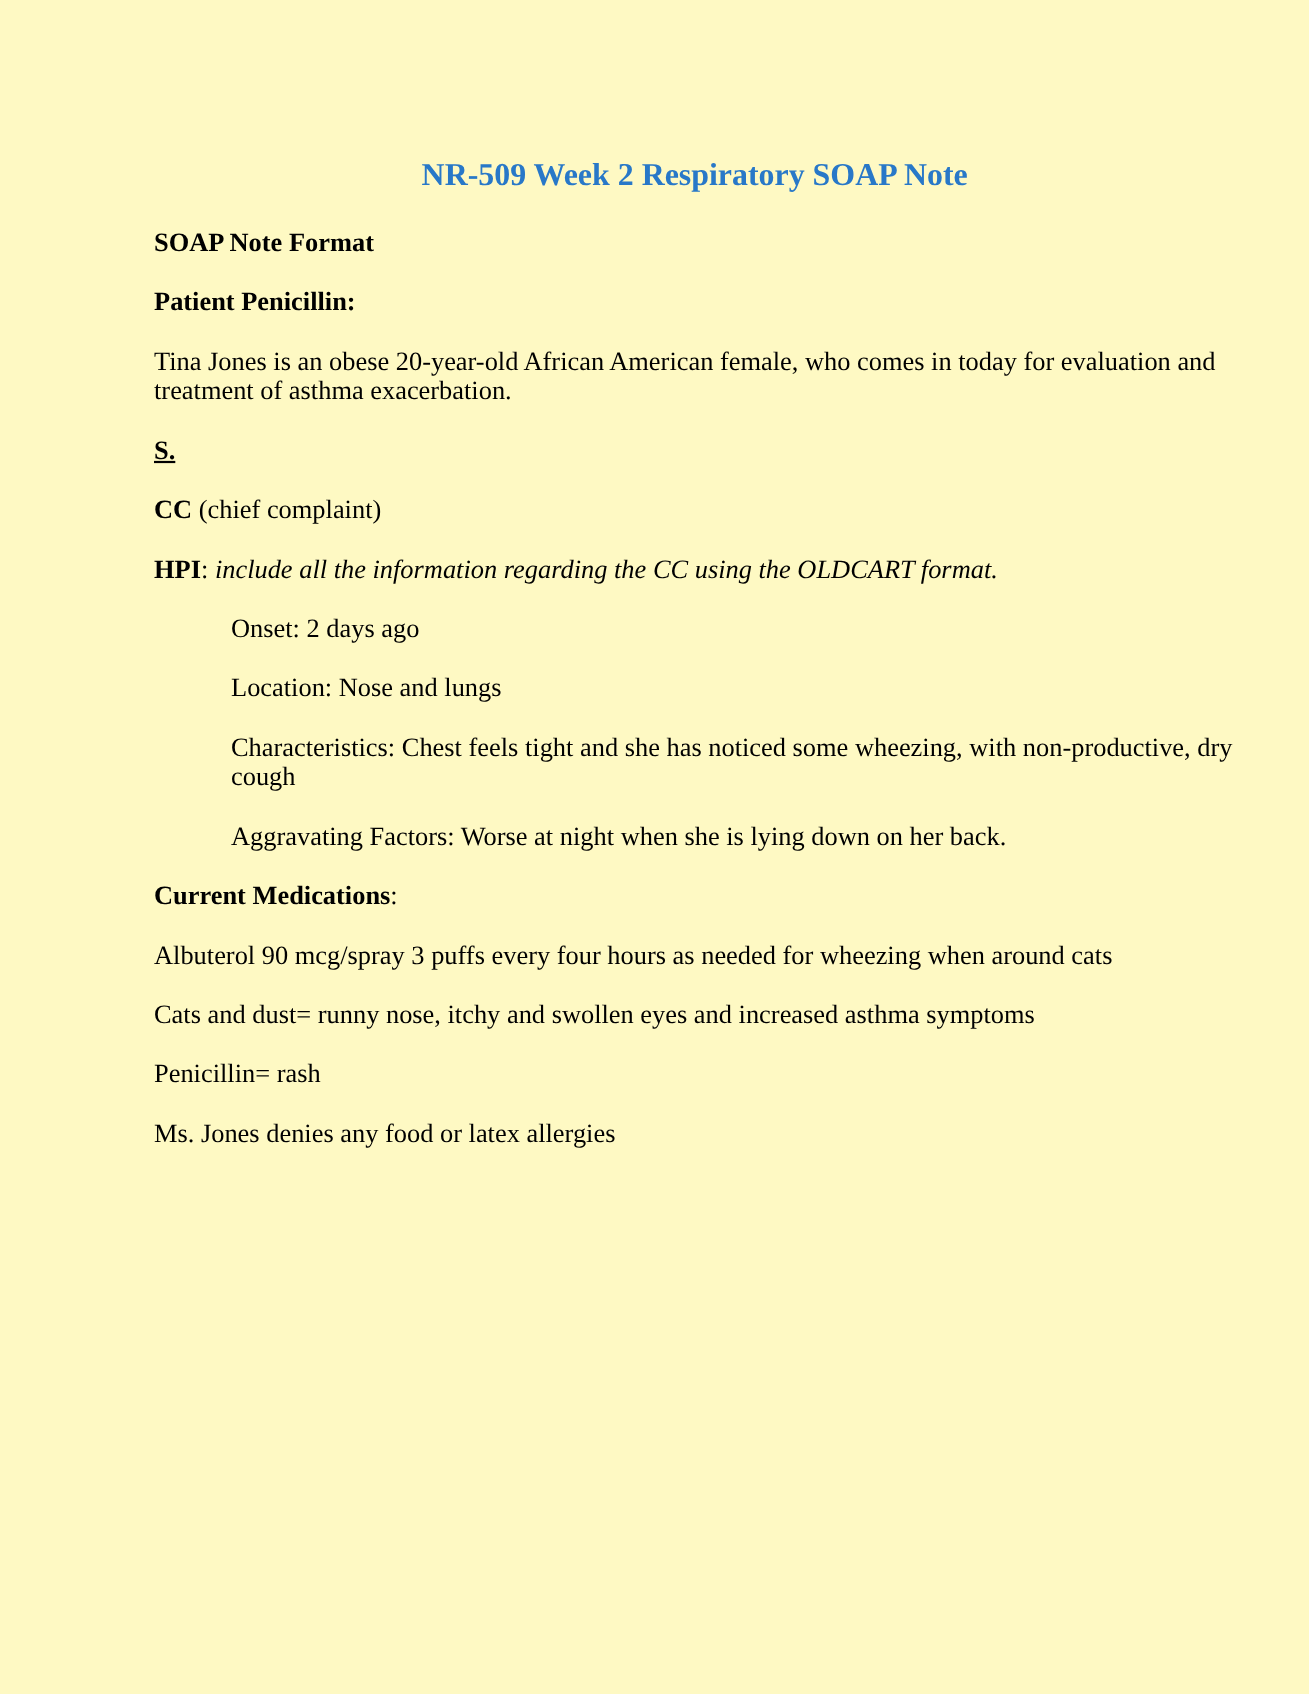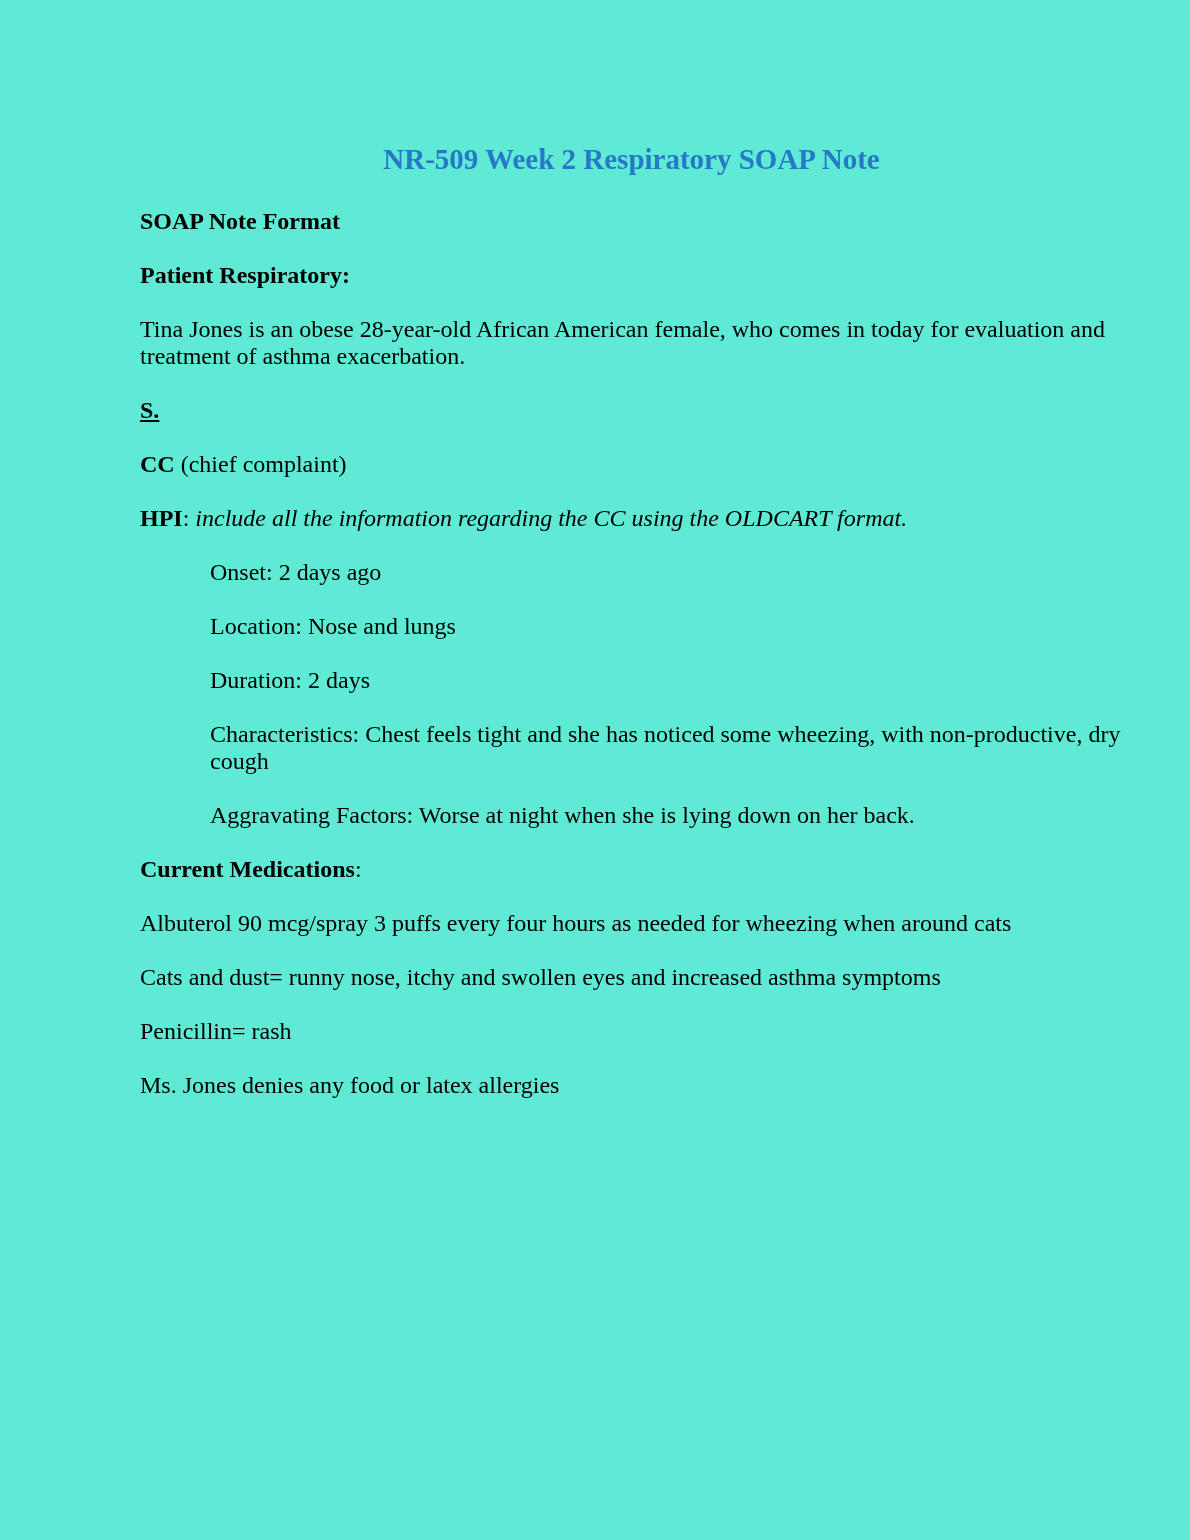--- a/index.html
+++ b/index.html
@@ -11,21 +11,21 @@
     width: 1190px;
     height: 1540px;
     font-family: "Liberation Serif", "DejaVu Serif", serif;
     color: #000000;
   }
   .page {
     box-sizing: border-box;
     width: 1190px;
     height: 1540px;
     padding: 140px 67px 60px 140px;
-    background: #5eead4;
+    background: #fef9c3;
     overflow: hidden;
   }
   .title {
     font-size: 29px;
     font-weight: bold;
     text-align: center;
     margin: 0 0 30px 0;
     line-height: 38px;
   }
   p {
@@ -40,36 +40,35 @@
 </style>
 </head>
 <body>
 
 <div class="page">
 
   <h1 class="title" style="color: rgb(40, 120, 200);">NR-509 Week 2 Respiratory SOAP Note</h1>
 
   <p class="b">SOAP Note Format</p>
 
-  <p class="b">Patient Respiratory:</p>
+  <p class="b">Patient Penicillin:</p>
 
-  <p>Tina Jones is an obese 28-year-old African American female, who comes in today for evaluation and treatment of asthma exacerbation.</p>
+  <p>Tina Jones is an obese 20-year-old African American female, who comes in today for evaluation and treatment of asthma exacerbation.</p>
 
   <p class="b u">S.</p>
 
   <p><span class="b">CC</span><span> (chief complaint)</span></p>
 
 
   <p><span class="b">HPI</span><span>: </span><span class="i">include all the information regarding the CC using the OLDCART format.</span></p>
 
   <p class="indent">Onset: 2 days ago</p>
 
   <p class="indent">Location: Nose and lungs</p>
 
-  <p class="indent">Duration: 2 days</p>
 
   <p class="indent">Characteristics: Chest feels tight and she has noticed some wheezing, with non-productive, dry cough</p>
 
   <p class="indent">Aggravating Factors: Worse at night when she is lying down on her back.</p>
 
 
 
   <p><span class="b">Current Medications</span><span>:</span></p>
 
   <p>Albuterol 90 mcg/spray 3 puffs every four hours as needed for wheezing when around cats</p>

